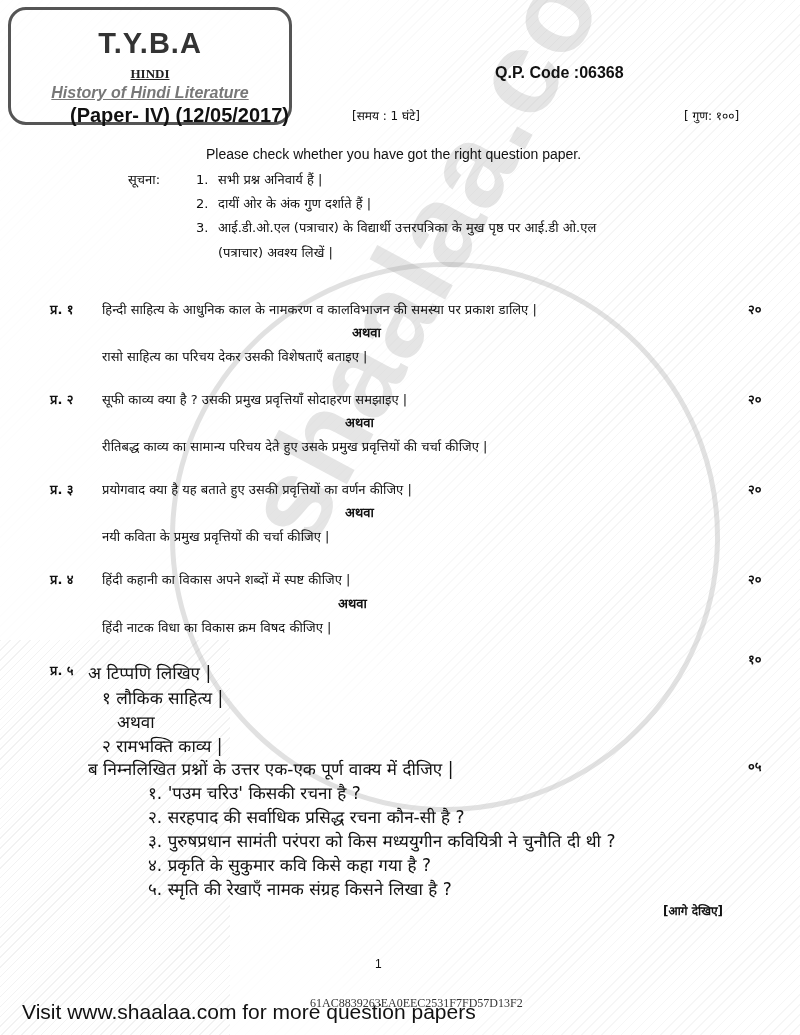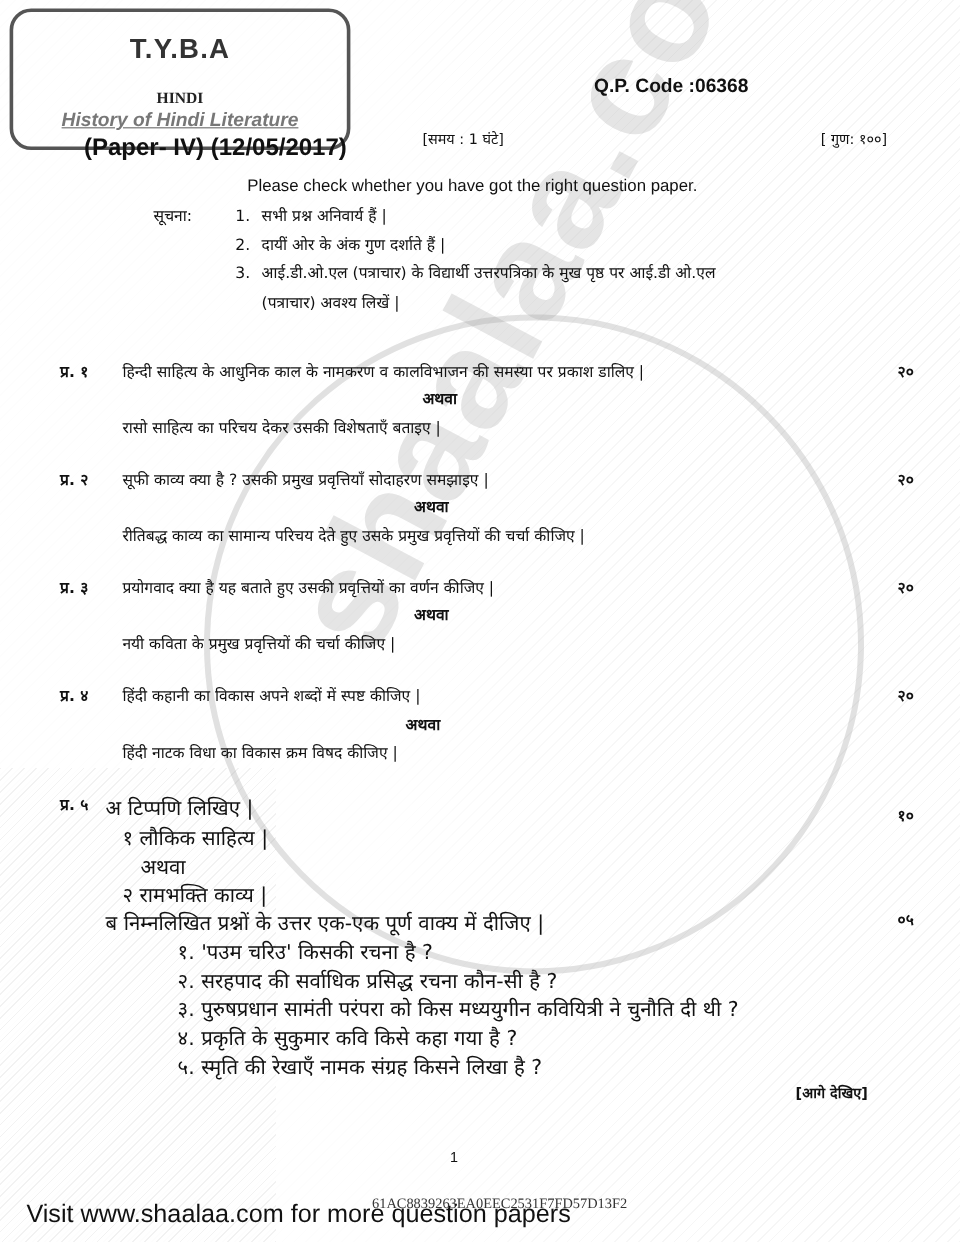--- a/index.html
+++ b/index.html
@@ -29,22 +29,22 @@
   .wm-text {
     position:absolute; left:215px; top:500px;
     font-family:"Liberation Sans", sans-serif; font-size:118px; font-weight:bold;
     color:rgba(160,160,160,0.28); transform:rotate(-62deg); transform-origin:left top;
     letter-spacing:2px; pointer-events:none; white-space:nowrap;
   }
   .title-box {
     position:absolute; left:8px; top:7px; width:284px; height:118px;
     border:3px solid #555; border-radius:18px; text-align:center; box-sizing:border-box;
   }
-  .tb1 { font-family:"Liberation Sans", sans-serif; font-weight:bold; font-size:23px; margin-top:17px; color:#333; letter-spacing:1px; }
-  .tb2 { font-family:"Liberation Serif", serif; font-weight:bold; font-size:13px; margin-top:20px; color:#222; }
+  .tb1 { font-family:"Liberation Sans", sans-serif; font-weight:bold; font-size:29px; margin-top:17px; color:#333; letter-spacing:1px; }
+  .tb2 { font-family:"Liberation Serif", serif; font-weight:bold; font-size:13px; margin-top:6px; color:#222;text-decoration:underline; }
   .tb3 { font-family:"Liberation Sans", sans-serif; font-weight:bold; font-style:italic; font-size:16px; color:#777; text-decoration:underline; margin-top:2px; }
   .tb4 { font-family:"Liberation Sans", sans-serif; font-weight:bold; font-size:20px; color:#111; margin-top:2px;text-align:right; }
   .qp-code { position:absolute; left:495px; top:64px; font-family:"Liberation Sans", sans-serif; font-weight:bold; font-size:16px; }
   .time { position:absolute; left:352px; top:107px; font-size:12px; }
   .marks { position:absolute; left:684px; top:107px; font-size:12px; }
   .check { position:absolute; left:206px; top:146px; font-family:"Liberation Sans", sans-serif; font-size:14px; }
   .suchna { position:absolute; left:128px; top:170px; font-size:13px; }
   .inst { position:absolute; left:196px; font-size:13px; }
   .inst .n { display:inline-block; width:22px; }
   .row { position:absolute; font-size:17px; white-space:nowrap; }
@@ -108,21 +108,21 @@
 <div class="qtext" style="top:527px">नयी कविता के प्रमुख प्रवृत्तियों की चर्चा कीजिए |</div>
 
 <div class="qno" style="top:570px">प्र. ४</div>
 <div class="qtext" style="top:570px">हिंदी कहानी का विकास अपने शब्दों में स्पष्ट कीजिए |</div>
 <div class="qmark" style="top:570px">२०</div>
 <div class="or" style="top:594px; left:338px">अथवा</div>
 <div class="qtext" style="top:618px">हिंदी नाटक विधा का विकास क्रम विषद कीजिए |</div>
 
 <div class="qno" style="top:661px">प्र. ५</div>
 <div class="row" style="top:661px; left:88px">अ टिप्पणि लिखिए |</div>
-<div class="qmark" style="top:670px">१०</div>
+<div class="qmark" style="top:650px">१०</div>
 <div class="row" style="top:686px; left:102px">१ लौकिक साहित्य |</div>
 <div class="row" style="top:710px; left:117px">अथवा</div>
 <div class="row" style="top:734px; left:102px">२ रामभक्ति काव्य |</div>
 <div class="row" style="top:757px; left:88px">ब निम्नलिखित प्रश्नों के उत्तर एक-एक पूर्ण वाक्य में दीजिए |</div>
 <div class="qmark" style="top:757px">०५</div>
 
 <div class="row" style="top:781px; left:148px">१.  'पउम चरिउ' किसकी रचना है ?</div>
 <div class="row" style="top:805px; left:148px">२.  सरहपाद की सर्वाधिक प्रसिद्ध रचना कौन-सी है ?</div>
 <div class="row" style="top:829px; left:148px">३.  पुरुषप्रधान सामंती परंपरा को किस मध्ययुगीन कवियित्री ने चुनौति दी थी ?</div>
 <div class="row" style="top:853px; left:148px">४.  प्रकृति के सुकुमार कवि किसे कहा गया है ?</div>

